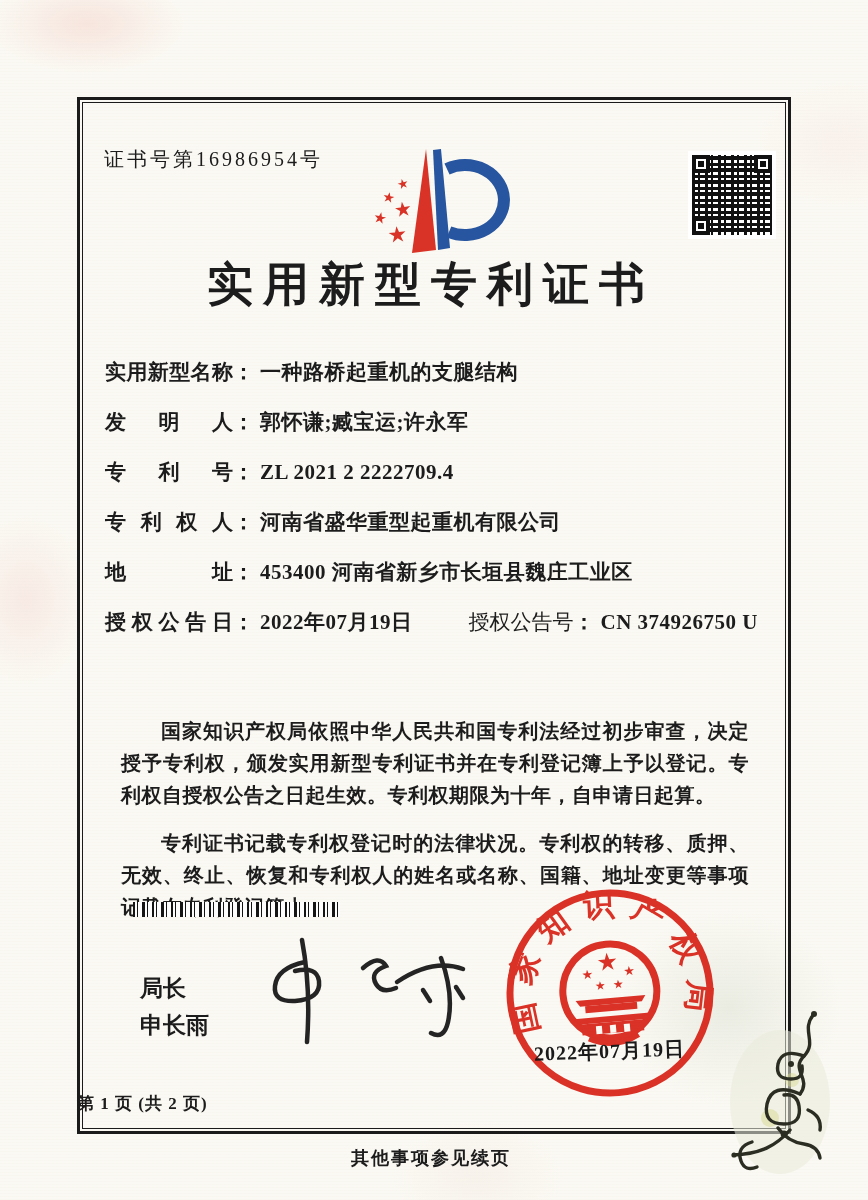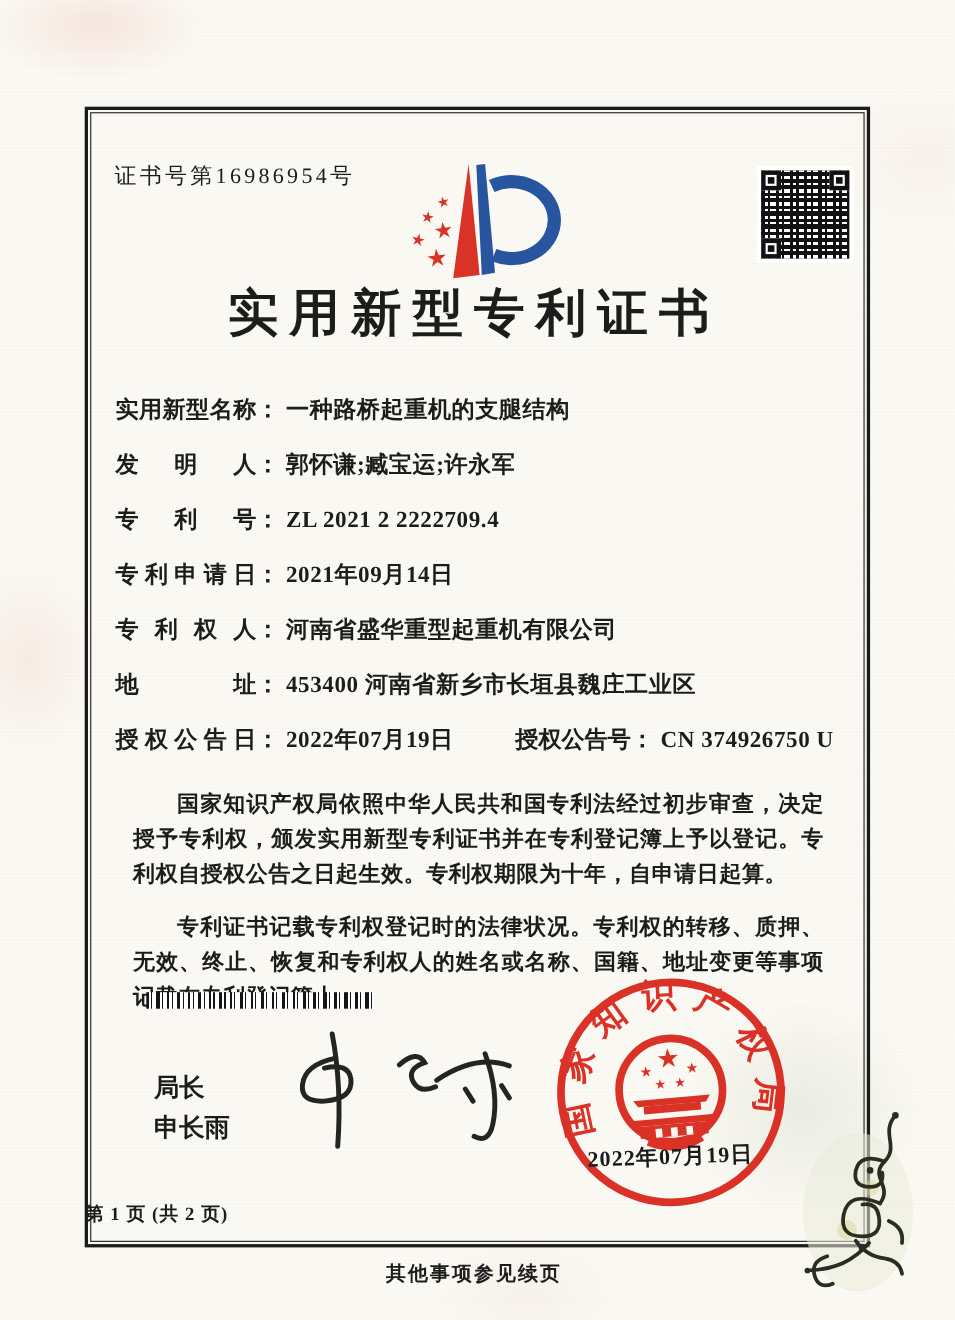--- a/index.html
+++ b/index.html
@@ -29,21 +29,21 @@
   .f-tl{left:4px;top:4px;} .f-tr{right:4px;top:4px;} .f-bl{left:4px;bottom:4px;}
   .logo{position:absolute;left:360px;top:136px;width:150px;height:130px;}
   .title{position:absolute;left:77px;top:254px;width:708px;text-align:center;
          font-size:46px;font-weight:bold;letter-spacing:10px;}
   .fields{position:absolute;left:105px;top:360px;width:660px;font-size:21px;}
   .frow{height:24px;line-height:24px;margin-bottom:26px;white-space:nowrap;}
   .f-label{display:inline-block;width:128px;text-align:justify;text-align-last:justify;
            font-weight:bold;vertical-align:top;}
   .f-colon{font-weight:bold;margin-right:6px;}
   .f-value{font-weight:600;letter-spacing:.5px;}
-  .f-label2{display:inline-block;margin-left:56px;font-weight:bold;}
+  .f-label2{display:inline-block;margin-left:56px;font-weight:normal;}
   .paras{position:absolute;left:105px;top:699px;width:660px;font-size:20px;line-height:32px;
          letter-spacing:.5px;font-weight:600;}
   .paras p{margin:16px;text-indent:2em;text-align:justify;}
   .barcode{position:absolute;left:133px;top:902px;width:207px;height:15px;
       background:repeating-linear-gradient(90deg,#151515 0 2px,#fdfdfd 2px 4px,#151515 4px 5px,
         #fdfdfd 5px 9px,#151515 9px 12px,#fdfdfd 12px 14px,#151515 14px 15px,#fdfdfd 15px 19px);}
   .signer{position:absolute;left:140px;top:970px;font-size:23px;font-weight:bold;line-height:37px;font-family:Liberation Serif, serif;}
   .signature{position:absolute;left:245px;top:928px;}
   .seal{position:absolute;left:505px;top:888px;width:210px;height:210px;transform:rotate(-5deg);opacity:.96;}
   .seal-date{position:absolute;left:534px;top:1038px;font-size:20px;font-weight:bold;color:#1a1a1a;
@@ -89,23 +89,20 @@
 
   <div class="fields">
     <div class="frow">
       <span class="f-label">实用新型名称</span><span class="f-colon">：</span><span class="f-value">一种路桥起重机的支腿结构</span>
     </div>
     <div class="frow">
       <span class="f-label">发明人</span><span class="f-colon">：</span><span class="f-value">郭怀谦;臧宝运;许永军</span>
     </div>
     <div class="frow">
       <span class="f-label">专利号</span><span class="f-colon">：</span><span class="f-value">ZL 2021 2 2222709.4</span>
-    </div>
-    <div class="frow">
-      <span class="f-label">专利申请日</span><span class="f-colon">：</span><span class="f-value">2021年09月14日</span>
     </div>
     <div class="frow">
       <span class="f-label">专利权人</span><span class="f-colon">：</span><span class="f-value">河南省盛华重型起重机有限公司</span>
     </div>
     <div class="frow">
       <span class="f-label">地址</span><span class="f-colon">：</span><span class="f-value">453400 河南省新乡市长垣县魏庄工业区</span>
     </div>
     <div class="frow">
       <span class="f-label">授权公告日</span><span class="f-colon">：</span><span class="f-value">2022年07月19日</span><span class="f-label2">授权公告号</span><span class="f-colon">：</span><span class="f-value">CN 374926750 U</span>
     </div>

